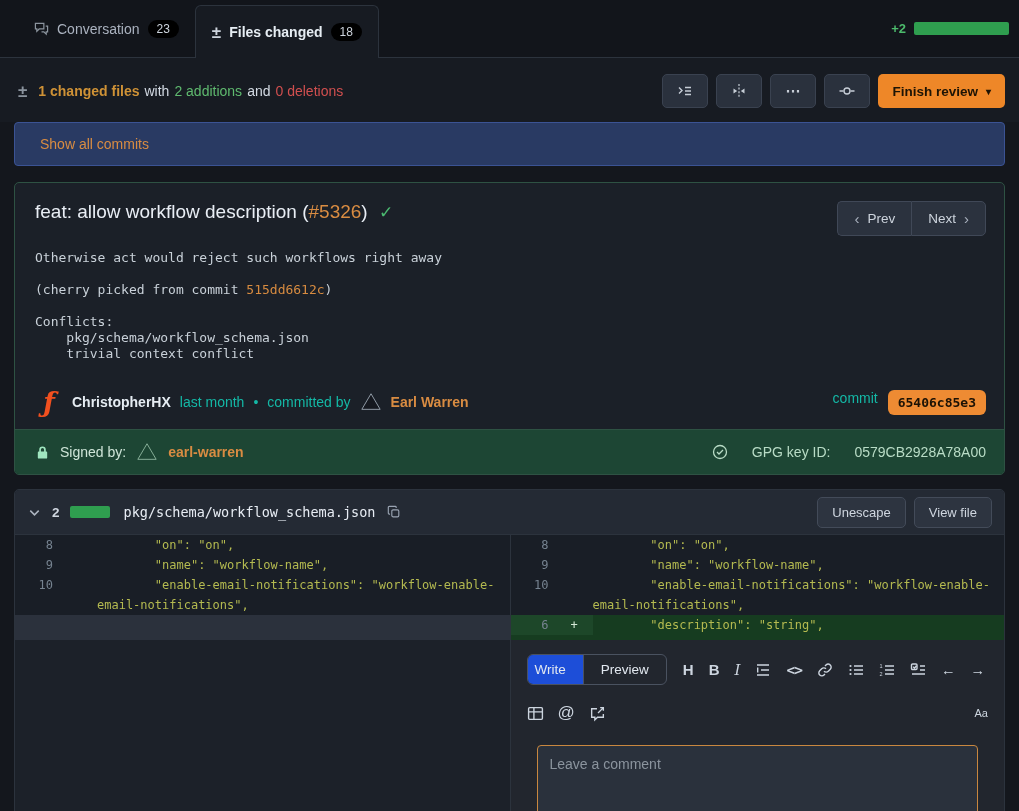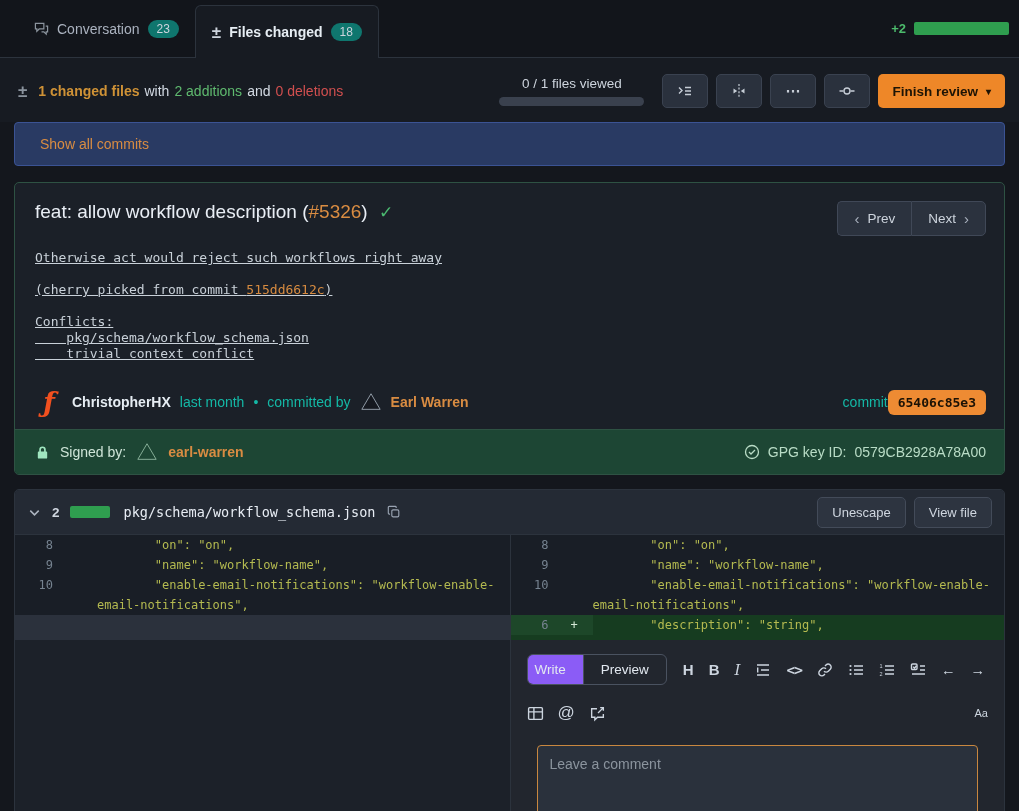--- a/index.html
+++ b/index.html
@@ -23,21 +23,21 @@
     padding:0 16px; color:#aab2bf; cursor:pointer;
   }
   .tab .ticon { color:#8b949e; display:flex; align-items:center; }
   .tab.active {
     background:#171b22; color:#e6edf3;
     border:1px solid #2c333d; border-bottom:none;
     border-radius:6px 6px 0 0; margin-top:5px; margin-bottom:-1px;
   }
   .tab.active .ticon { color:#cdd4dd; }
   .badge {
-    background:#0f766e; color:#cdd4dd; font-size:12px;
+    background:#000000; color:#cdd4dd; font-size:12px;
     padding:2px 9px; border-radius:10px;
   }
   .diffstat-top {
     margin-left:auto; display:flex; align-items:center; gap:8px; padding-right:10px;
   }
   .plus-count { color:#4cbb6c; font-weight:bold; font-size:13px; }
   .diffstat-bar { width:95px; height:13px; background:#2f9e4f; border-radius:2px; }
 
   .pm-icon { font-size:17px; font-weight:bold; line-height:1; }
 
@@ -87,45 +87,45 @@
   .prevnext { display:flex; }
   .pn-btn {
     background:#2b323e; border:1px solid #404857; color:#cdd4dd;
     font-size:13.5px; padding:8px 16px; display:flex; align-items:center; gap:8px; cursor:pointer;
     font-family:"Liberation Sans", sans-serif;
   }
   .pn-btn:first-child { border-radius:5px 0 0 5px; border-right:none; }
   .pn-btn:last-child  { border-radius:0 5px 5px 0; }
   .pn-chev { font-size:15px; color:#aab2bf; }
   .commit-body { margin-top:14px; padding:0 20px 0 20px; font-size:13px; line-height:16px; color:#c9d1d9; }
-  .commit-body div { white-space:pre;text-decoration:underline; }
+  .commit-body div { white-space:pre; }
   .commit-body .blank { height:16px; }
   .commit-body a { color:#d78b40; text-decoration:none; cursor:pointer; }
   .commit-author {
     display:flex; align-items:center; gap:9px; padding:13px 18px 13px 20px; margin-top:13px; font-size:14px;
   }
   .avatar-f {
     width:28px; height:28px; border-radius:5px; display:flex; align-items:center; justify-content:center;
     color:#f2501f; font-size:27px; font-weight:bold; font-style:italic; font-family:"DejaVu Serif", serif;
   }
   .author-name { font-weight:bold; color:#e6edf3; }
   .muted { color:#14b8a6; }
   .committer-name { color:#d98c42; font-weight:bold; }
-  .commit-sha-wrap { margin-left:auto; display:flex; align-items:center; }
+  .commit-sha-wrap { margin-left:auto; display:flex; gap:10px; }
   .sha-badge {
     background:#ee8b33; color:#1c1205; font-family:"DejaVu Sans Mono", monospace;
     font-size:13px; font-weight:bold; padding:5px 10px; border-radius:6px; cursor:pointer;
   }
   .commit-signed {
     background:#1d4634; border-top:1px solid #2e5243;
     display:flex; align-items:center; gap:10px; padding:11px 18px 11px 20px; font-size:14px; color:#cfe5d8;
   }
   .lock-icon { color:#9fe6bf; display:flex; }
   .signer { color:#d98c42; font-weight:bold; }
-  .gpg-wrap { margin-left:auto; display:flex; align-items:flex-start; gap:8px; color:#b9dcc6; }
+  .gpg-wrap { margin-left:auto; display:flex; align-items:flex-start; gap:24px; color:#b9dcc6; }
 
   
   .diff-box {
     margin:14px 14px 0 14px; background:#191e26;
     border:1px solid #2c333d; border-radius:5px 5px 0 0; overflow:hidden;
   }
   .file-header {
     background:#242a34; display:flex; align-items:center; gap:10px;
     padding:8px 12px; height:45px; border-bottom:1px solid #2c333d;
   }
@@ -167,21 +167,21 @@
   
   .comment-cell { background:#22262e; padding:14px 16px; display:block; }
   .ed-row1 { display:flex; align-items:center; }
   .seg {
     display:flex; border:1px solid #4a5260; border-radius:6px; overflow:hidden;
   }
   .seg-btn {
     padding:7px 17px; font-size:13.5px; color:#e2e8f0; background:transparent; border:none;
     cursor:pointer; font-family:"Liberation Sans", sans-serif;
   }
-  .seg-btn.active { background:#8b5cf6;padding-left:7px; }
+  .seg-btn.active { background:#1d4ed8;padding-left:7px; }
   .seg-btn + .seg-btn { border-left:1px solid #4a5260; }
   .md-icons { display:flex; align-items:center; gap:15px; margin-left:16px; color:#cdd5df; }
   .md-ic { cursor:pointer; display:flex; align-items:center; justify-content:center; font-size:14.5px; }
   .md-ic b { font-size:15px; }
   .md-ic i { font-family:"DejaVu Serif", serif; font-size:15px; }
   .md-ic.codeglyph { font-family:"DejaVu Sans Mono", monospace; font-weight:bold; letter-spacing:-1px; }
   .ed-row2 { display:flex; align-items:center; gap:14px; margin-top:18px; color:#cdd5df; }
   .aa { margin-left:auto; font-size:11px; cursor:pointer; }
   .comment-textarea {
     display:block; margin:22px 10px 0 10px; width:calc(100% - 20px); height:115px;
@@ -219,24 +219,20 @@
 <div class="toolbar">
   <div class="summary">
     <span class="pm-icon">±</span>
     <span class="t-orange">1 changed files</span>
     <span>with</span>
     <span class="t-green">2 additions</span>
     <span>and</span>
     <span class="t-red">0 deletions</span>
   </div>
   <div class="tools">
-    <div class="viewed">
-      <span class="viewed-text">0 / 1 files viewed</span>
-      <span class="viewed-track"></span>
-    </div>
     <button class="icon-btn">
       <span>
         <svg viewBox="0 0 16 16" width="16" height="16" fill="none" stroke="currentColor" stroke-width="1.4">
             <path d="M2 4.5l3 3-3 3"></path>
             <path d="M8 4.5h6M8 8h6M8 11.5h6"></path>
           </svg>
       </span>
     </button>
     <button class="icon-btn">
       <span>

